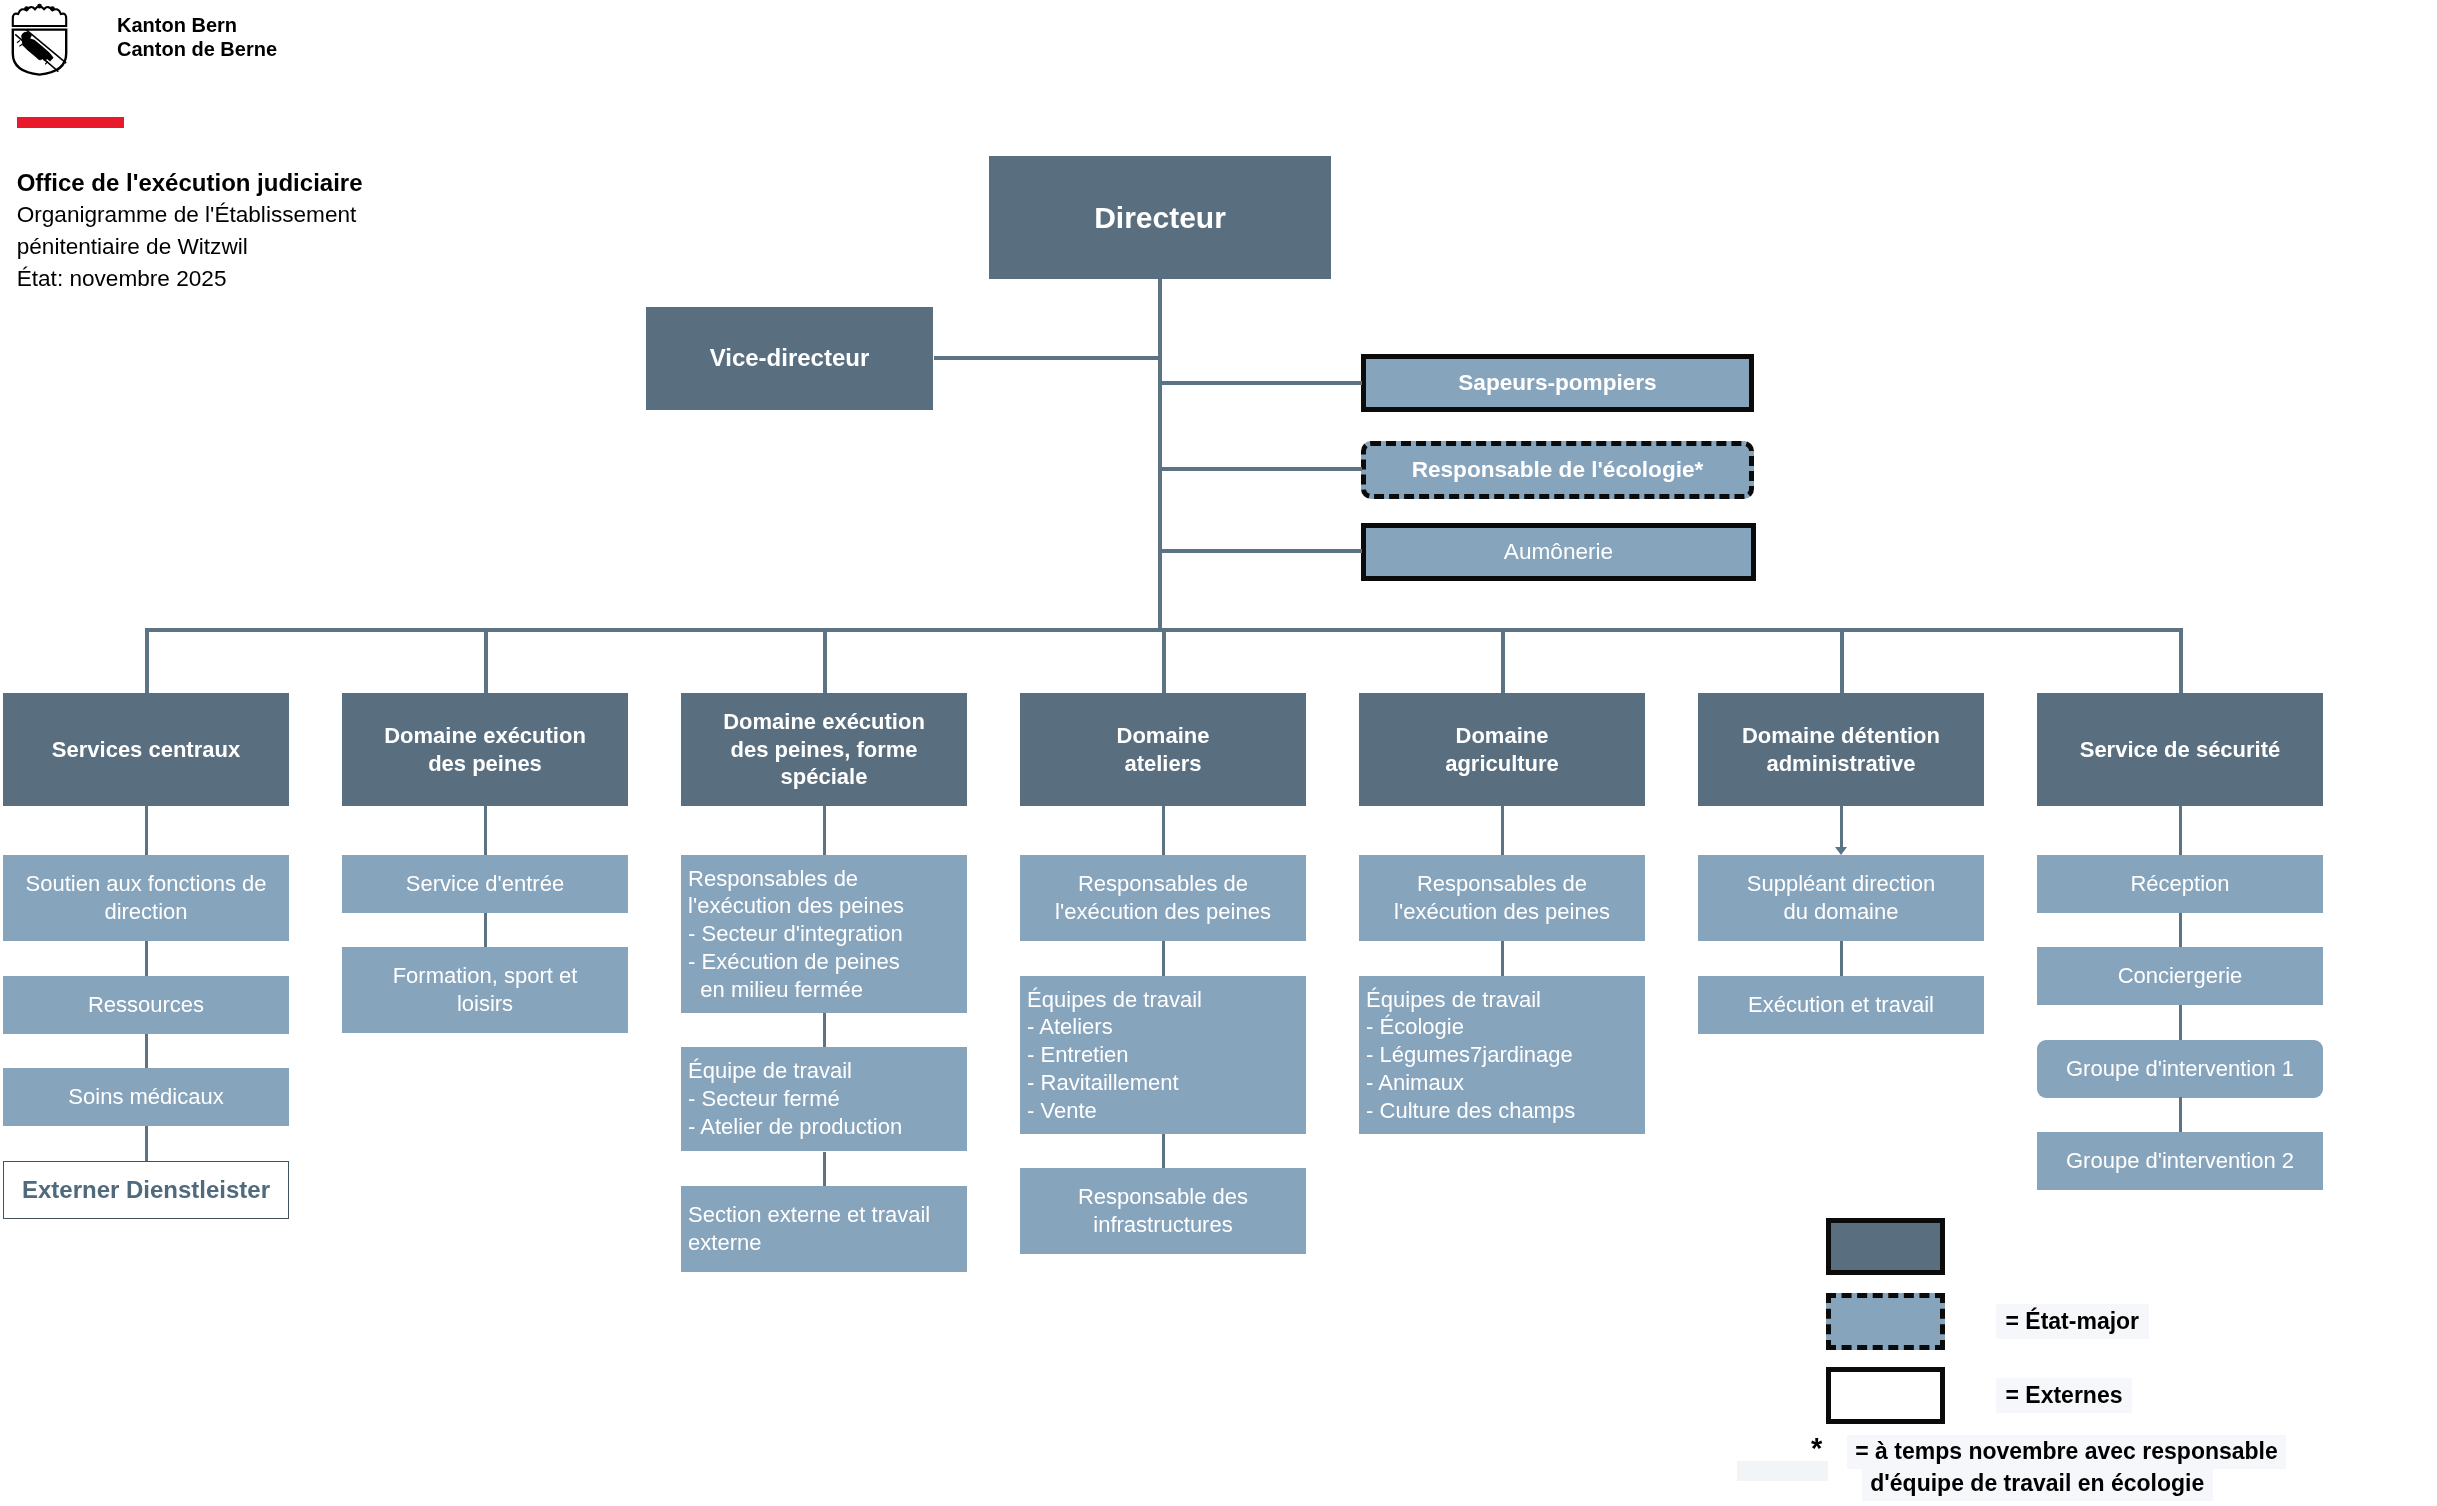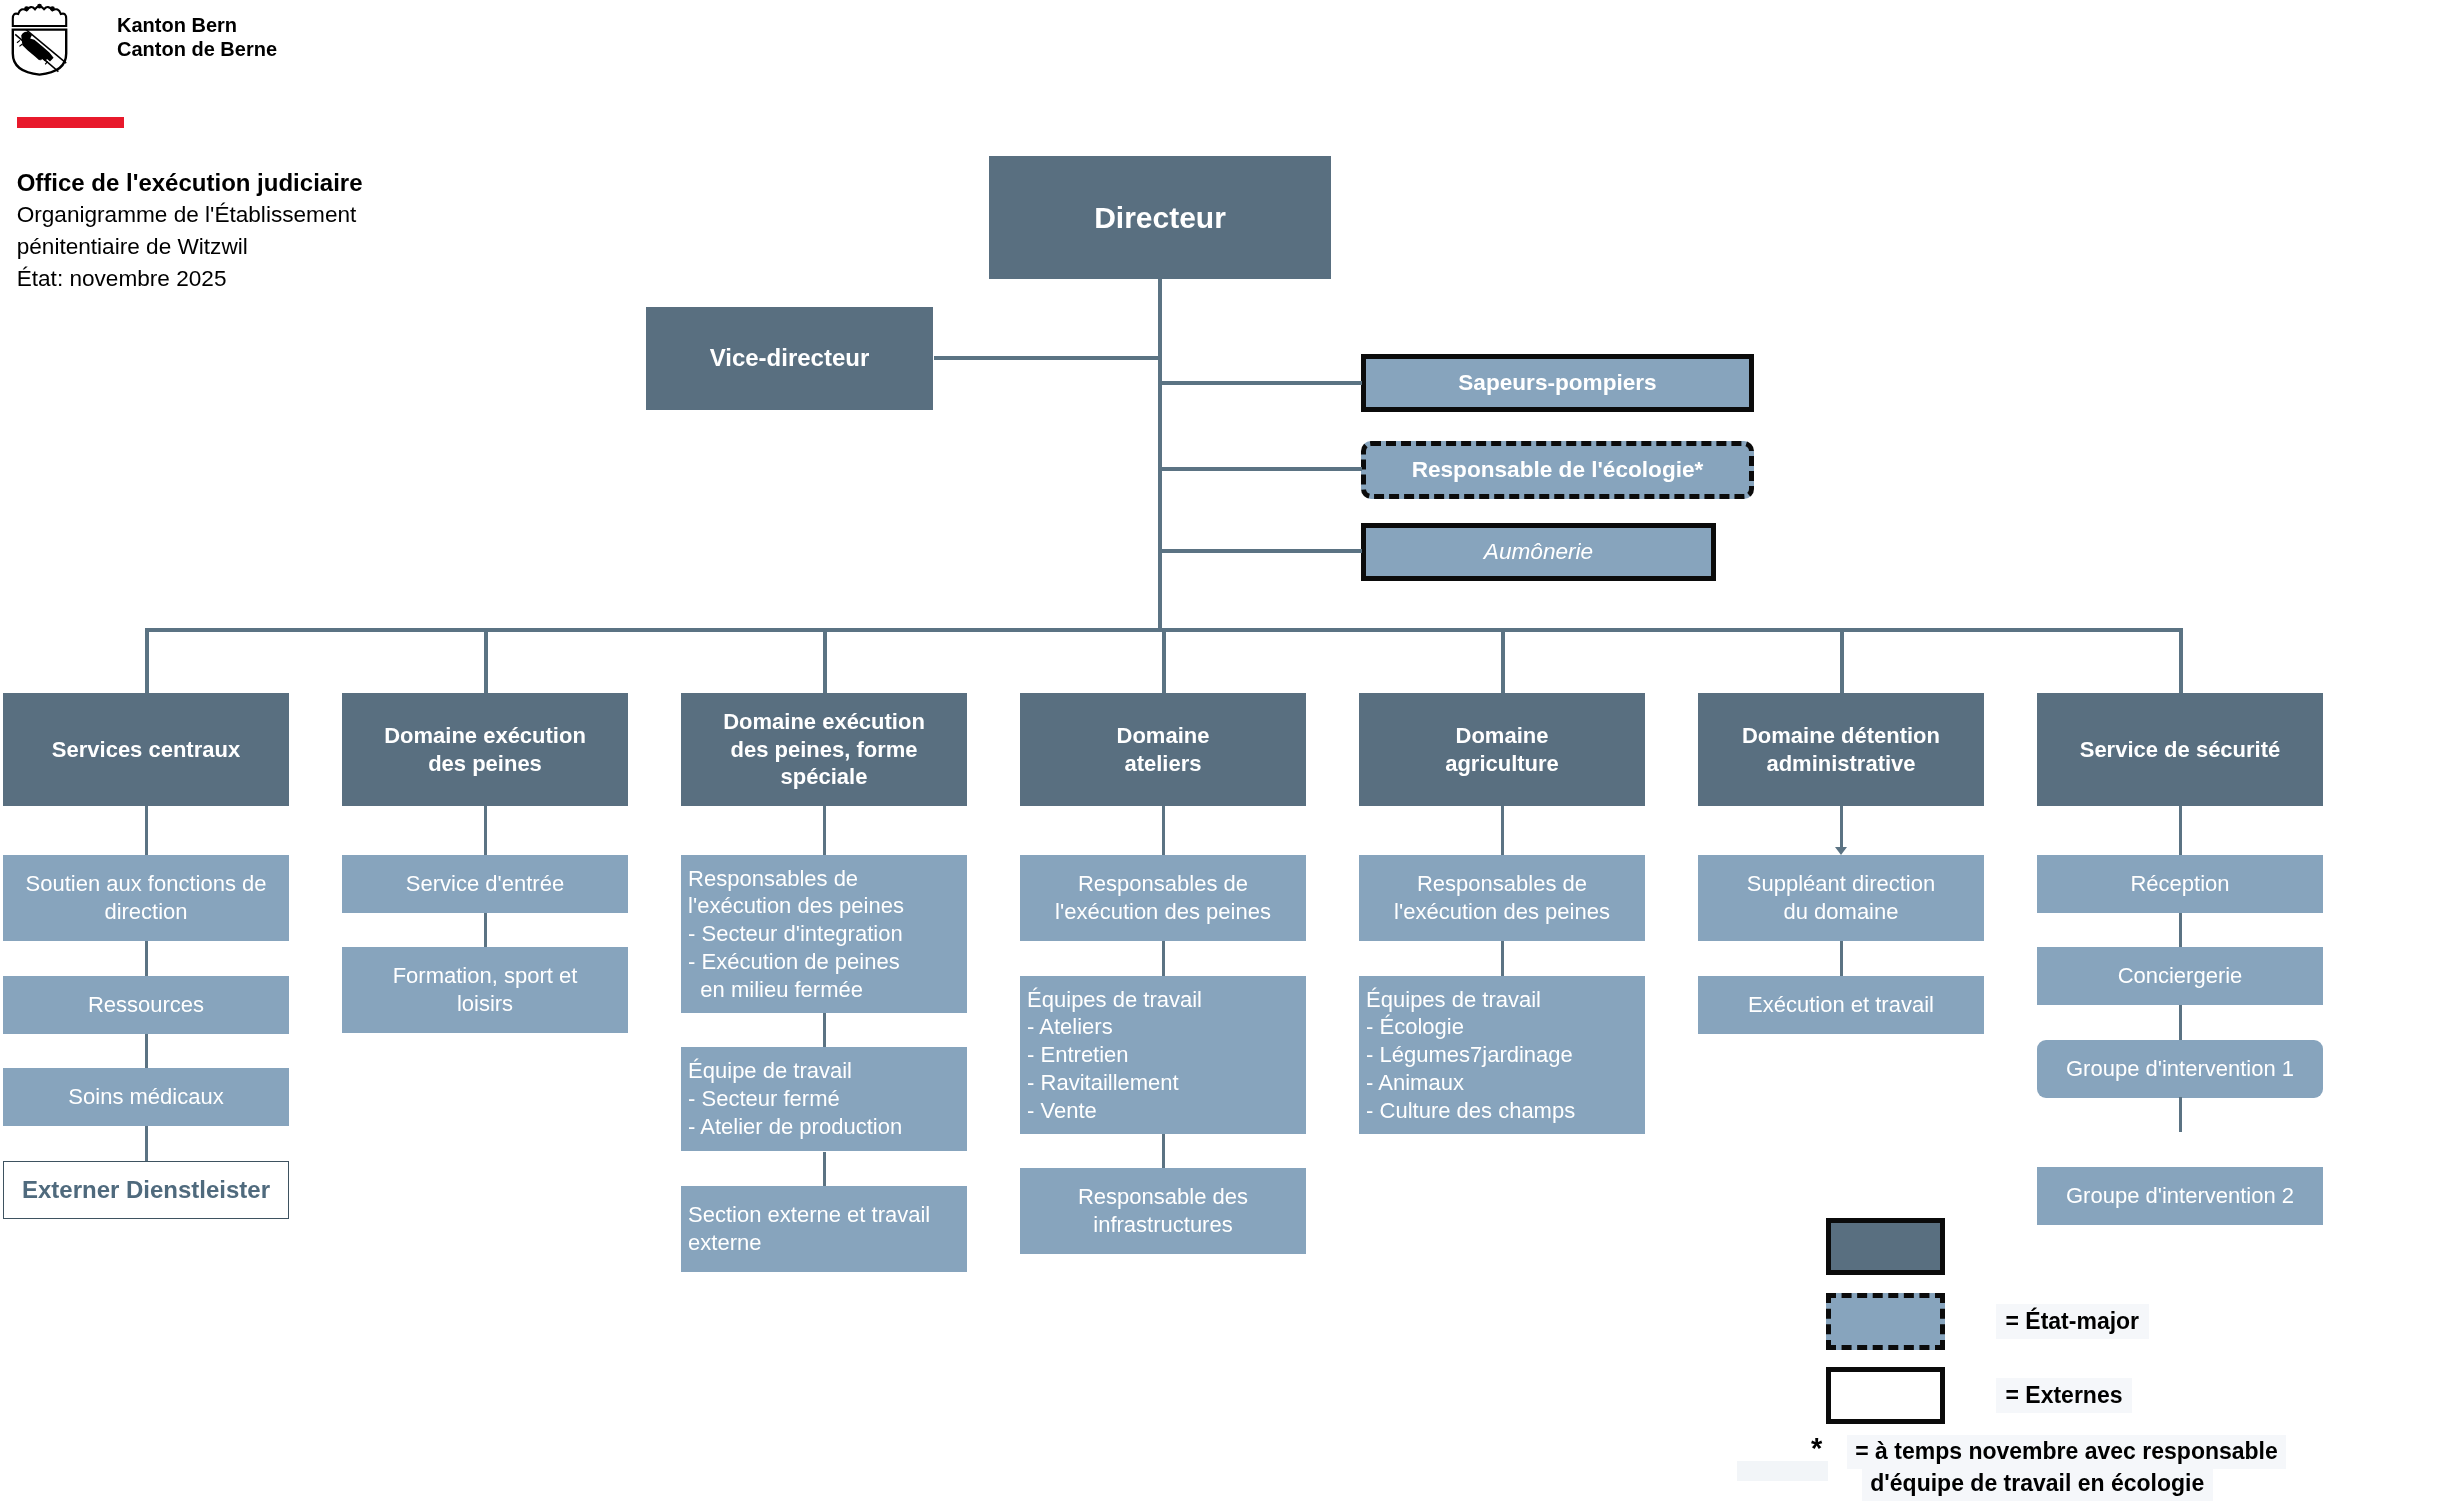--- a/index.html
+++ b/index.html
@@ -87,21 +87,21 @@
   </div>
 
   <div class="box dark" style="left:989px;top:156px;width:342px;height:123px;font-size:30px;">Directeur</div>
 
   <div class="box dark" style="left:646px;top:307px;width:287px;height:103px;font-size:24px;">Vice-directeur</div>
 
   <div class="box light staff" style="left:1361px;top:354px;width:393px;height:58px;">Sapeurs-pompiers</div>
 
   <div class="box light staff dashed" style="left:1361px;top:441px;width:393px;height:58px;">Responsable de l'écologie*</div>
 
-  <div class="box light staff regular" style="left:1361px;top:523px;width:355px;height:58px;font-style:italic;">Aumônerie</div>
+  <div class="box light staff regular" style="left:1361px;top:523px;width:395px;height:58px;">Aumônerie</div>
 
   <div class="vline" style="left:1158px;top:279px;width:3.6px;height:351px;"></div>
   <div class="hline" style="left:934px;top:356px;width:226px;height:3.6px;"></div>
   <div class="hline" style="left:1161px;top:381px;width:201px;height:3.6px;"></div>
   <div class="hline" style="left:1161px;top:467px;width:201px;height:3.6px;"></div>
   <div class="hline" style="left:1161px;top:549px;width:201px;height:3.6px;"></div>
   <div class="hline" style="left:145px;top:628px;width:2037px;height:3.6px;"></div>
 
   <div class="vline" style="left:145px;top:628px;width:3.6px;height:65px;"></div>
   <div class="vline" style="left:484px;top:628px;width:3.6px;height:65px;"></div>
@@ -184,21 +184,21 @@
   <div class="box light" style="left:1698px;top:976px;width:286px;height:58px;">Exécution et travail</div>
 
   <div class="box dark" style="left:2037px;top:693px;width:286px;height:113px;">Service de sécurité</div>
   <div class="vline" style="left:2179px;top:806px;width:3px;height:49px;"></div>
   <div class="box light" style="left:2037px;top:855px;width:286px;height:58px;">Réception</div>
   <div class="vline" style="left:2179px;top:913px;width:3px;height:35px;"></div>
   <div class="box light" style="left:2037px;top:947px;width:286px;height:58px;">Conciergerie</div>
   <div class="vline" style="left:2179px;top:1005px;width:3px;height:35px;"></div>
   <div class="box light" style="left:2037px;top:1040px;width:286px;height:58px;border-radius:9px;">Groupe d'intervention 1</div>
   <div class="vline" style="left:2179px;top:1097px;width:3px;height:35px;"></div>
-  <div class="box light" style="left:2037px;top:1132px;width:286px;height:58px;margin-top:35px;">Groupe d'intervention 2</div>
+  <div class="box light" style="left:2037px;top:1132px;width:286px;height:58px;">Groupe d'intervention 2</div>
 
   <div class="swatch s-dark" style="left:1826px;top:1218px;"></div>
 
   <div class="swatch s-light" style="left:1826px;top:1293px;"></div>
   <div class="legend-label" style="top:1293px;">
     <span>= État-major</span>
   </div>
 
   <div class="swatch s-white" style="left:1826px;top:1367px;"></div>
   <div class="legend-label" style="top:1367px;">

